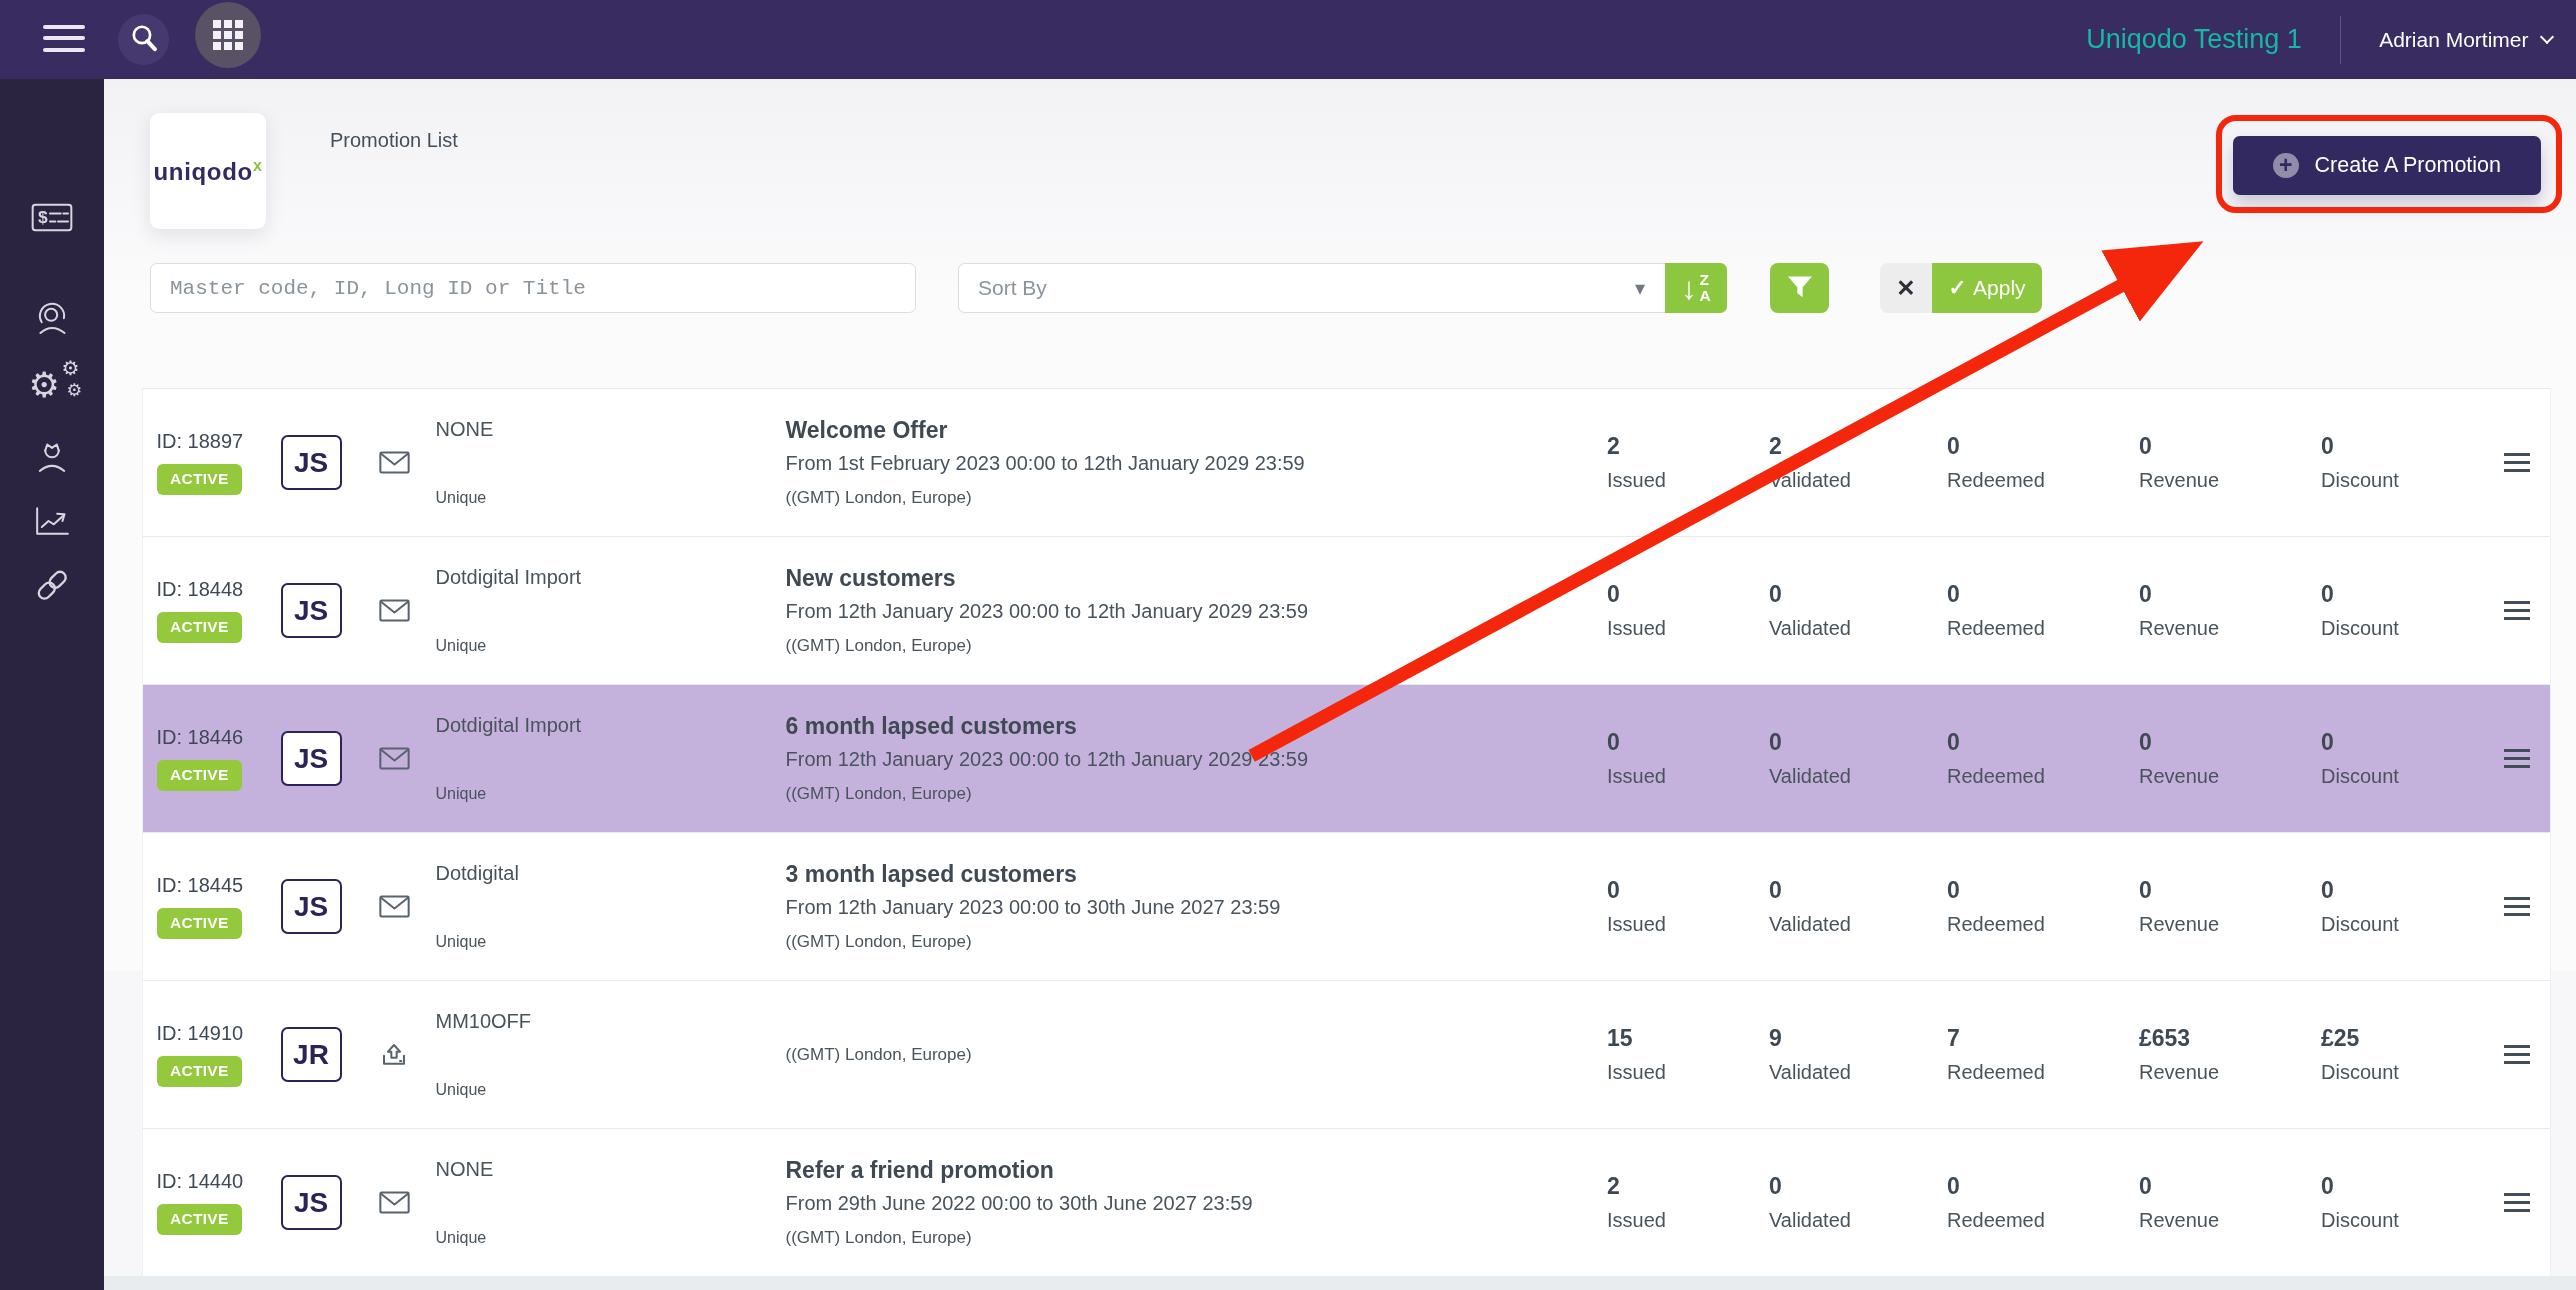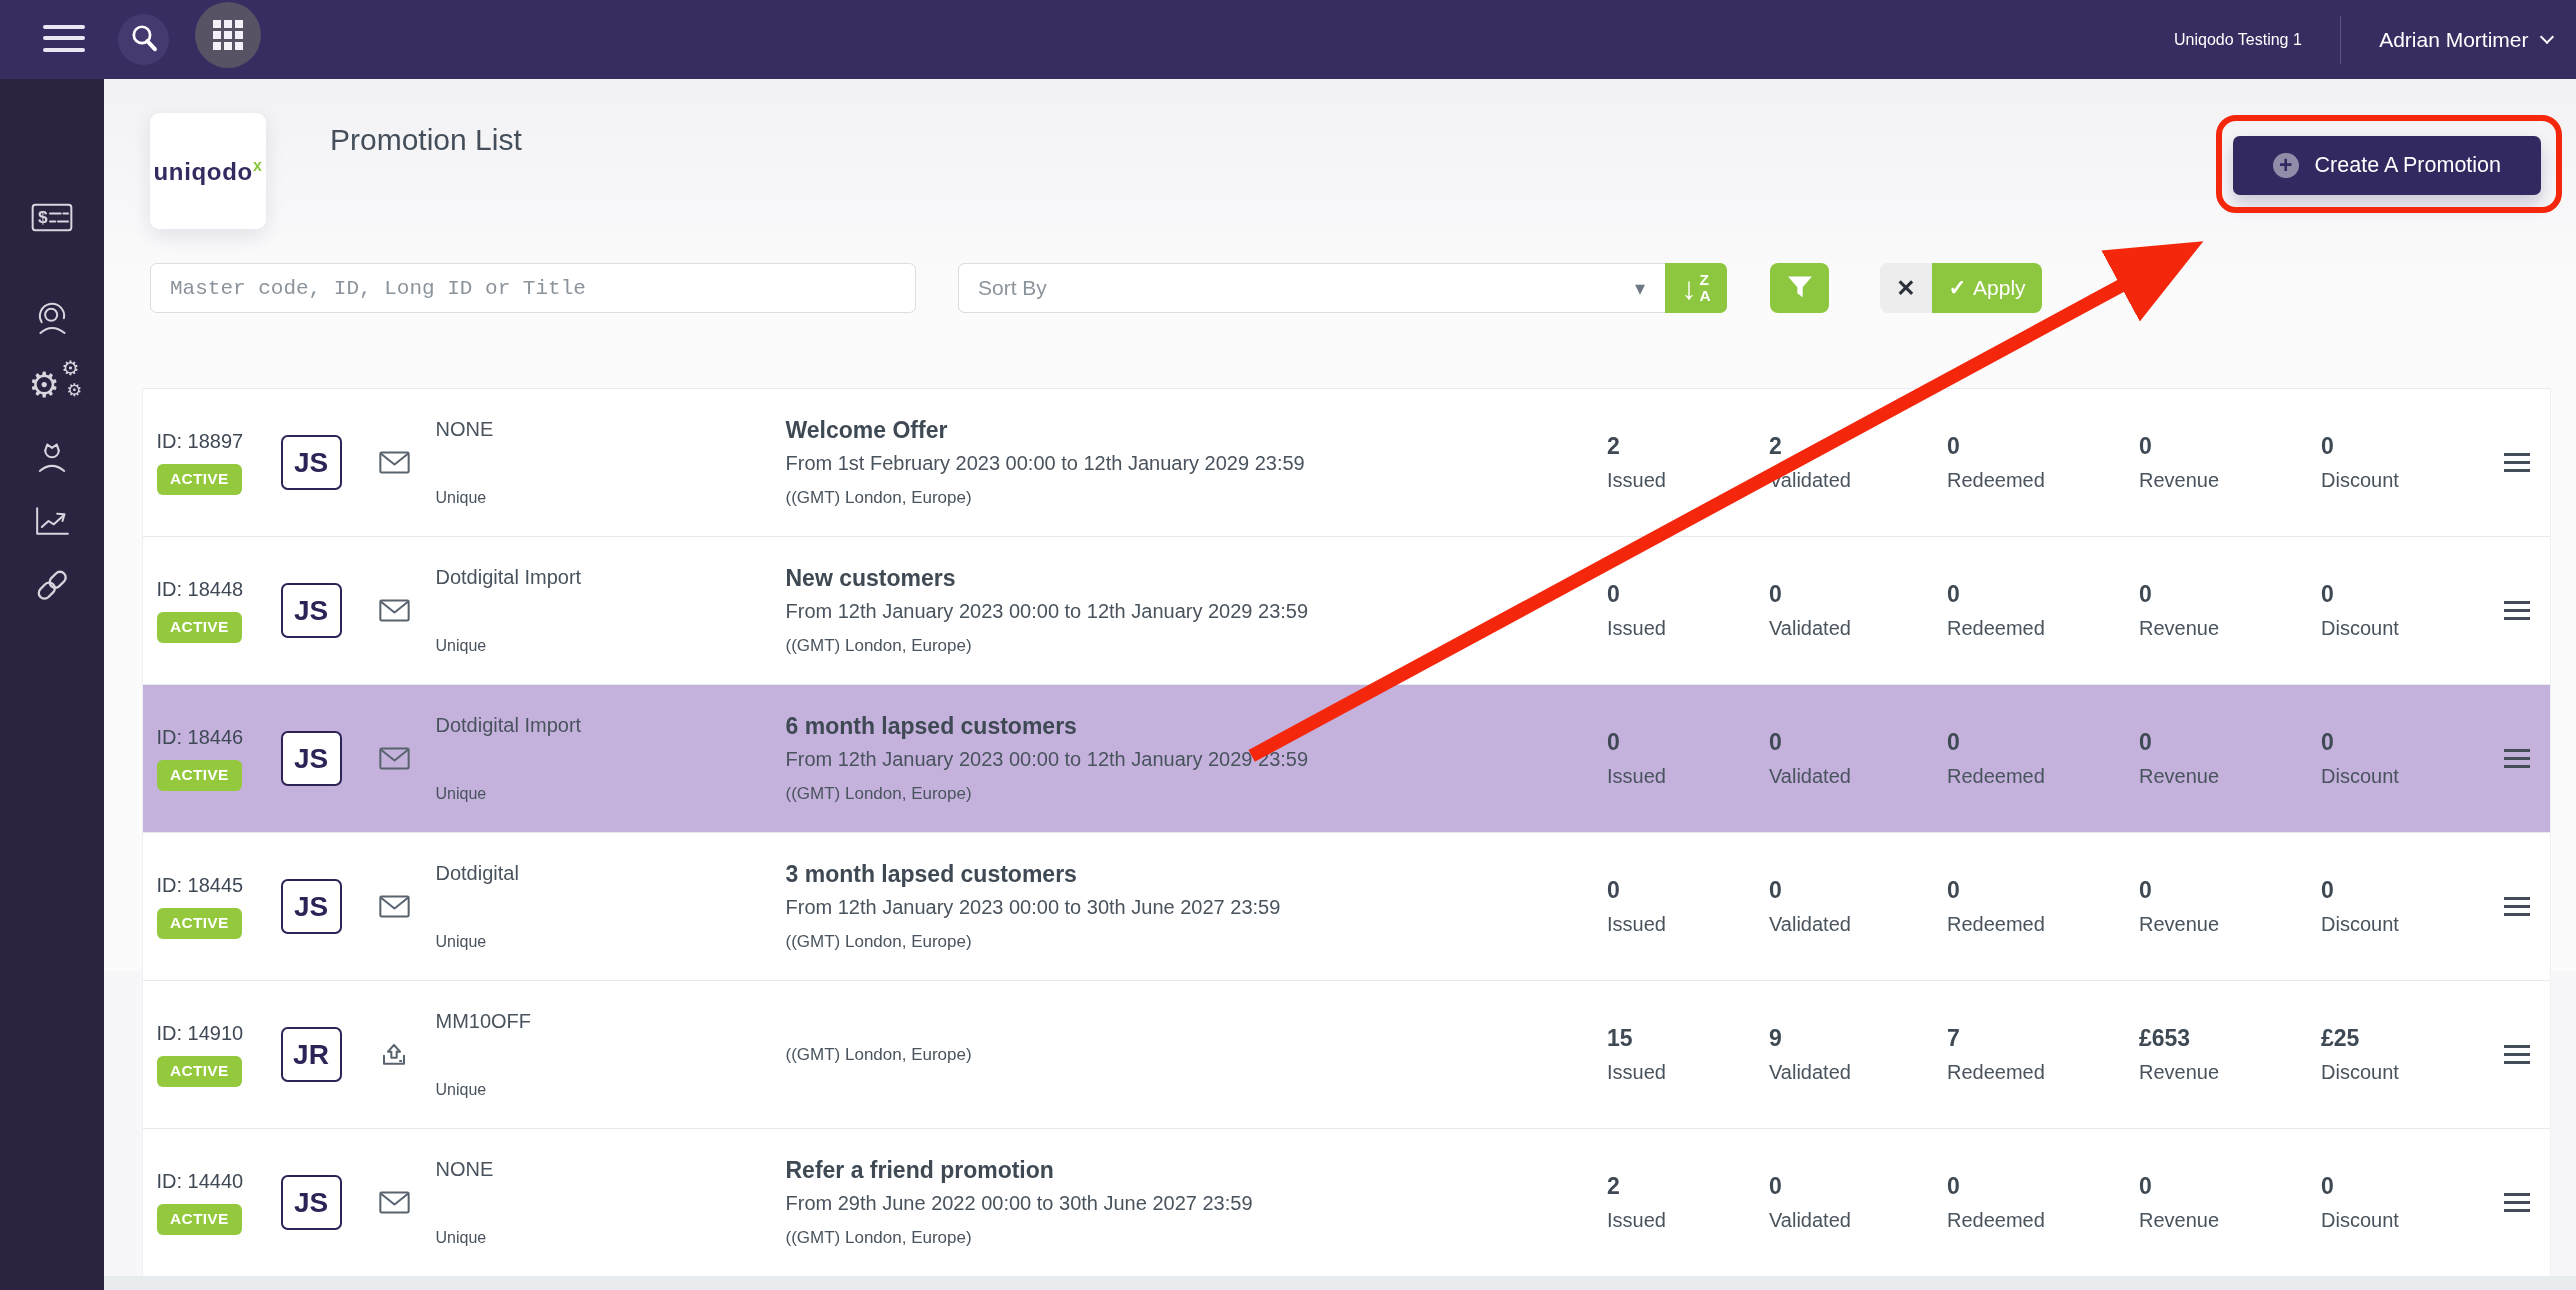--- a/index.html
+++ b/index.html
@@ -8,40 +8,40 @@
   
   .topbar { position:absolute; left:0; top:0; width:2576px; height:79px; background:#382c60; z-index:5; }
   .hamburger { position:absolute; left:43px; top:25px; width:42px; height:30px; cursor:pointer; }
   .hamburger i { display:block; height:4px; border-radius:2px; background:#eae7f2; margin-bottom:7.4px; }
   .topbar-circle { position:absolute; border-radius:50%; display:flex; align-items:center; justify-content:center; cursor:pointer; }
   .search-circle { left:118px; top:13.5px; width:51px; height:51px; background:#46396f; }
   .apps-circle { left:195px; top:2px; width:66px; height:66px; background:#585264; }
   .apps-grid { display:grid; grid-template-columns:repeat(3,8px); grid-template-rows:repeat(3,8px); gap:3.4px; }
   .apps-grid b { background:#f3f1f7; }
   .topbar-right { position:absolute; right:24px; top:0; height:79px; display:flex; align-items:center; }
-  .org-name { color:#ffffff; font-size:16px; }
+  .org-name { color:#14b8a6; font-size:27px; }
   .topbar-divider { width:1.3px; height:48px; background:#5b547e; margin:0 38px; }
   .user-name { color:#ffffff; font-size:21px; }
   .chev { width:10px; height:10px; border-right:2.7px solid #fff; border-bottom:2.7px solid #fff; transform:rotate(45deg); margin-left:13.5px; margin-top:-5.4px; }
 
   
   .sidebar { position:absolute; left:0; top:79px; width:104px; height:1212px; background:#2b2440; z-index:4; }
   .side-icon { position:absolute; left:0; width:104px; display:flex; justify-content:center; color:#d8d5df; cursor:pointer; }
   .side-icon svg { stroke:#d8d5df; fill:none; stroke-width:3; stroke-linecap:round; stroke-linejoin:round; }
   .gears { font-size:35px; line-height:1; position:relative; width:47px; height:40px; }
   .gears .g2 { position:absolute; right:-4px; top:-9.4px; font-size:20px; }
   .gears .g3 { position:absolute; right:-6.7px; top:15px; font-size:17.5px; }
 
   
   .main { position:absolute; left:104px; top:79px; width:2472px; height:892px; background:linear-gradient(#f2f2f5, #fbfbfc 215px); }
 
   .logo-card { position:absolute; left:46px; top:34px; width:116px; height:116px; background:#fff; border-radius:9.4px; box-shadow:0 6.7px 19px rgba(30,25,70,.10); display:flex; align-items:center; justify-content:center; }
   .logo-text { font-size:24px; font-weight:700; color:#332a60; letter-spacing:0.7px; }
   .logo-text sup { color:#8cc63f; font-size:16px; font-weight:700; }
-  .page-title { position:absolute; left:226px; top:44px; font-size:30px; color:#444f5b; }
+  .page-title { position:absolute; left:226px; top:50px; font-size:20px; color:#444f5b; }
   .page-subtitle { position:absolute; left:227px; top:101px; font-size:21px; color:#9aa2ab; }
 
   .red-box { position:absolute; left:2112px; top:36px; width:346px; height:98px; border:6px solid #f4270d; border-radius:20px; z-index:20; pointer-events:none; }
   .create-btn { position:absolute; left:2129px; top:57px; width:308px; height:59px; background:#322960; border:none; border-radius:6.7px; color:#fff; font-size:21.5px; font-family:"Liberation Sans",sans-serif; display:flex; align-items:center; justify-content:center; gap:16px; cursor:pointer; box-shadow:0 9.4px 17.5px rgba(40,30,90,.22); }
   .plus-circle { width:25.6px; height:25.6px; border-radius:50%; background:#918ca8; color:#322960; font-size:23px; font-weight:700; display:flex; align-items:center; justify-content:center; line-height:1; }
 
   
   .search-input { position:absolute; left:46px; top:184px; width:766px; height:50px; border:1.3px solid #d9dee3; border-radius:6.7px; background:#fff; font-size:21px; font-family:Liberation Mono, monospace; color:#ec4899; padding:0 19px; }
   .search-input::placeholder { color:#8b949c; opacity:1; }
   .sort-select { position:absolute; left:854px; top:184px; width:769px; height:50px; display:flex; cursor:pointer; }

